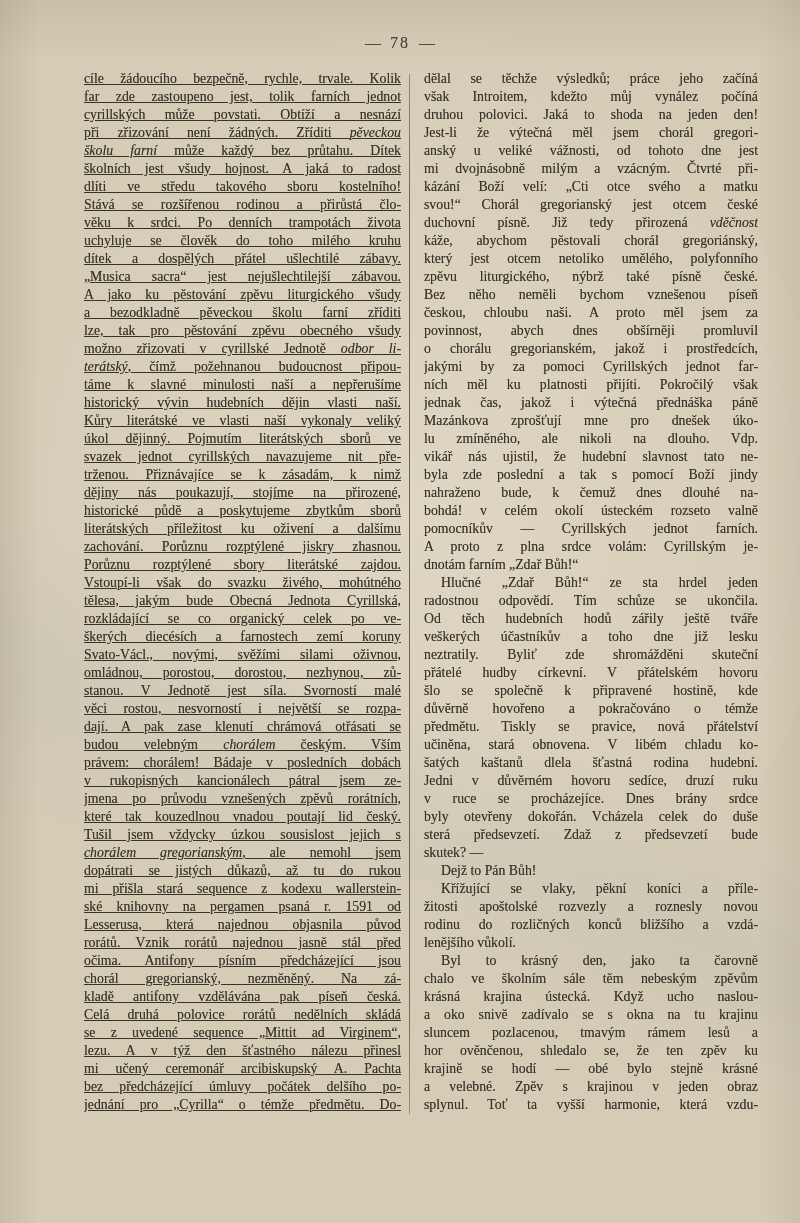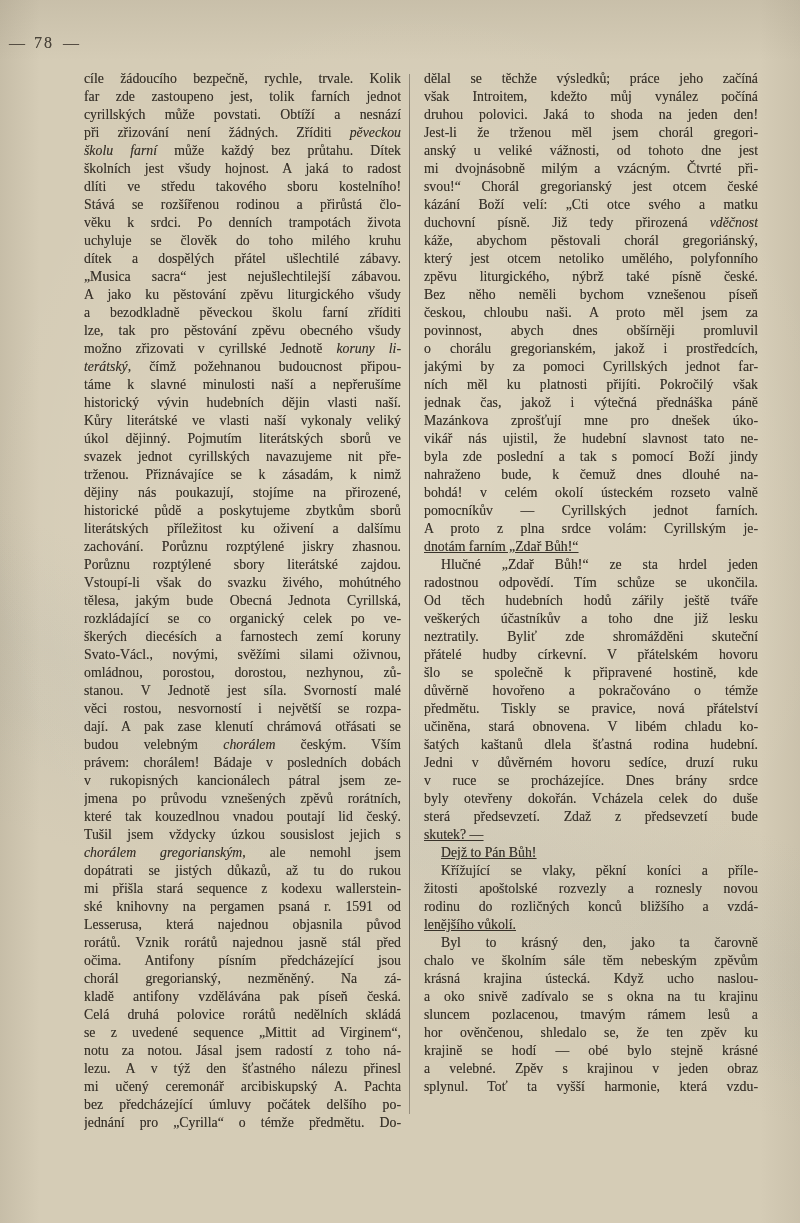--- a/index.html
+++ b/index.html
@@ -14,49 +14,49 @@
       linear-gradient(180deg, rgba(110,100,80,0.12), rgba(110,100,80,0) 5%),
       linear-gradient(90deg, rgba(110,100,80,0.14), rgba(110,100,80,0) 5%, rgba(110,100,80,0) 95%, rgba(110,100,80,0.10)),
       linear-gradient(23deg, rgba(150,158,155,0) 30%, rgba(150,158,155,0.07) 38%, rgba(150,158,155,0) 46%),
       linear-gradient(201deg, rgba(150,158,155,0) 55%, rgba(150,158,155,0.06) 66%, rgba(150,158,155,0) 74%);
     font-family: "Liberation Serif", "DejaVu Serif", serif;
     color: #38322a;
   }
   .page-header {
     position: absolute;
     top: 34px; left: 0; right: 0;
-    text-align: left;
+    text-align: center;
     font-size: 16px;
     color: #4a443a;
     text-shadow: 0 0 0.6px rgba(59,52,43,0.5);
   }
   .page-header .dash { margin: 0 9px; letter-spacing: 0; }
   .page-header .num { letter-spacing: 2px; }
   .column { position: absolute; top: 70px; }
-  .col-left  { left: 84px;  width: 317px; }
+  .col-left  { left: 84px;  width: 317px; text-decoration: underline; }
   .col-right { left: 424px; width: 334px; }
   .divider {
     position: absolute;
     left: 409px; top: 74px;
     width: 1px; height: 1040px;
     background: linear-gradient(180deg, rgba(90,83,72,0.55), #6a6357 12%, #6a6357 88%, rgba(90,83,72,0.5));
   }
   .line {
     font-size: 13.8px;
     line-height: 18px;
     height: 18px;
     text-align: justify;
     text-align-last: justify;
     -moz-text-align-last: justify;
     color: #38322a;
     text-shadow: 0 0 0.5px rgba(59,52,43,0.55);
     white-space: normal;
     overflow: hidden;
   }
-  .line.end { text-align-last: left; text-decoration: underline; -moz-text-align-last: left; }
+  .line.end { text-align-last: left; -moz-text-align-last: left; }
   .line.indent { text-indent: 17px; }
   .line i { font-style: italic; }
 </style>
 </head>
 <body>
 
 <div class="page-header">
   <span class="dash">—</span><span class="num">78</span><span class="dash">—</span>
 </div>
 
@@ -69,21 +69,21 @@
     <div class="line"><span>školních jest všudy hojnost. A jaká to radost</span></div>
     <div class="line"><span>dlíti ve středu takového sboru kostelního!</span></div>
     <div class="line"><span>Stává se rozšířenou rodinou a přirůstá člo-</span></div>
     <div class="line"><span>věku k srdci. Po denních trampotách života</span></div>
     <div class="line"><span>uchyluje se člověk do toho milého kruhu</span></div>
     <div class="line"><span>dítek a dospělých přátel ušlechtilé zábavy.</span></div>
     <div class="line"><span>„Musica sacra“ jest nejušlechtilejší zábavou.</span></div>
     <div class="line"><span>A jako ku pěstování zpěvu liturgického všudy</span></div>
     <div class="line"><span>a bezodkladně pěveckou školu farní zříditi</span></div>
     <div class="line"><span>lze, tak pro pěstování zpěvu obecného všudy</span></div>
-    <div class="line"><span>možno zřizovati v cyrillské Jednotě </span><i>koruny li-</i></div>
+    <div class="line"><span>možno zřizovati v cyrillské Jednotě </span><i>odbor li-</i></div>
     <div class="line"><i>terátský</i><span>, čímž požehnanou budoucnost připou-</span></div>
     <div class="line"><span>táme k slavné minulosti naší a nepřerušíme</span></div>
     <div class="line"><span>historický vývin hudebních dějin vlasti naší.</span></div>
     <div class="line"><span>Kůry literátské ve vlasti naší vykonaly veliký</span></div>
     <div class="line"><span>úkol dějinný. Pojmutím literátských sborů ve</span></div>
     <div class="line"><span>svazek jednot cyrillských navazujeme nit pře-</span></div>
     <div class="line"><span>trženou. Přiznávajíce se k zásadám, k nimž</span></div>
     <div class="line"><span>dějiny nás poukazují, stojíme na přirozené,</span></div>
     <div class="line"><span>historické půdě a poskytujeme zbytkům sborů</span></div>
     <div class="line"><span>literátských příležitost ku oživení a dalšímu</span></div>
@@ -108,48 +108,48 @@
     <div class="line"><span>dopátrati se jistých důkazů, až tu do rukou</span></div>
     <div class="line"><span>mi přišla stará sequence z kodexu wallerstein-</span></div>
     <div class="line"><span>ské knihovny na pergamen psaná r. 1591 od</span></div>
     <div class="line"><span>Lesserusa, která najednou objasnila původ</span></div>
     <div class="line"><span>rorátů. Vznik rorátů najednou jasně stál před</span></div>
     <div class="line"><span>očima. Antifony písním předcházející jsou</span></div>
     <div class="line"><span>chorál gregorianský, nezměněný. Na zá-</span></div>
     <div class="line"><span>kladě antifony vzdělávána pak píseň česká.</span></div>
     <div class="line"><span>Celá druhá polovice rorátů nedělních skládá</span></div>
     <div class="line"><span>se z uvedené sequence „Mittit ad Virginem“,</span></div>
-    <div class="line"><span>notu za notou. Jásal jsem radostí z toho ná-</span></div>
     <div class="line"><span>lezu. A v týž den šťastného nálezu přinesl</span></div>
     <div class="line"><span>mi učený ceremonář arcibiskupský A. Pachta</span></div>
     <div class="line"><span>bez předcházející úmluvy počátek delšího po-</span></div>
     <div class="line"><span>jednání pro „Cyrilla“ o témže předmětu. Do-</span></div>
   </div>
 <div class="divider"></div>
 <div class="column col-right">
     <div class="line"><span>dělal se těchže výsledků; práce jeho začíná</span></div>
     <div class="line"><span>však Introitem, kdežto můj vynález počíná</span></div>
     <div class="line"><span>druhou polovici. Jaká to shoda na jeden den!</span></div>
-    <div class="line"><span>Jest-li že trženou měl jsem chorál gregori-</span></div>
+    <div class="line"><span>Jest-li že výtečná měl jsem chorál gregori-</span></div>
     <div class="line"><span>anský u veliké vážnosti, od tohoto dne jest</span></div>
     <div class="line"><span>mi dvojnásobně milým a vzácným. Čtvrté při-</span></div>
+    <div class="line"><span>kázání Boží velí: „Cti otce svého a matku</span></div>
     <div class="line"><span>svou!“ Chorál gregorianský jest otcem české</span></div>
-    <div class="line"><span>kázání Boží velí: „Cti otce svého a matku</span></div>
     <div class="line"><span>duchovní písně. Již tedy přirozená </span><i>vděčnost</i></div>
     <div class="line"><span>káže, abychom pěstovali chorál gregoriánský,</span></div>
     <div class="line"><span>který jest otcem netoliko umělého, polyfonního</span></div>
     <div class="line"><span>zpěvu liturgického, nýbrž také písně české.</span></div>
     <div class="line"><span>Bez něho neměli bychom vznešenou píseň</span></div>
     <div class="line"><span>českou, chloubu naši. A proto měl jsem za</span></div>
     <div class="line"><span>povinnost, abych dnes obšírněji promluvil</span></div>
     <div class="line"><span>o chorálu gregorianském, jakož i prostředcích,</span></div>
     <div class="line"><span>jakými by za pomoci Cyrillských jednot far-</span></div>
     <div class="line"><span>ních měl ku platnosti přijíti. Pokročilý však</span></div>
     <div class="line"><span>jednak čas, jakož i výtečná přednáška páně</span></div>
     <div class="line"><span>Mazánkova zprošťují mne pro dnešek úko-</span></div>
+    <div class="line"><span>lu zmíněného, ale nikoli na dlouho. Vdp.</span></div>
     <div class="line"><span>vikář nás ujistil, že hudební slavnost tato ne-</span></div>
     <div class="line"><span>byla zde poslední a tak s pomocí Boží jindy</span></div>
     <div class="line"><span>nahraženo bude, k čemuž dnes dlouhé na-</span></div>
     <div class="line"><span>bohdá! v celém okolí ústeckém rozseto valně</span></div>
     <div class="line"><span>pomocníkův — Cyrillských jednot farních.</span></div>
     <div class="line"><span>A proto z plna srdce volám: Cyrillským je-</span></div>
     <div class="line end"><span>dnotám farním „Zdař Bůh!“</span></div>
     <div class="line indent"><span>Hlučné „Zdař Bůh!“ ze sta hrdel jeden</span></div>
     <div class="line"><span>radostnou odpovědí. Tím schůze se ukončila.</span></div>
     <div class="line"><span>Od těch hudebních hodů zářily ještě tváře</span></div>

